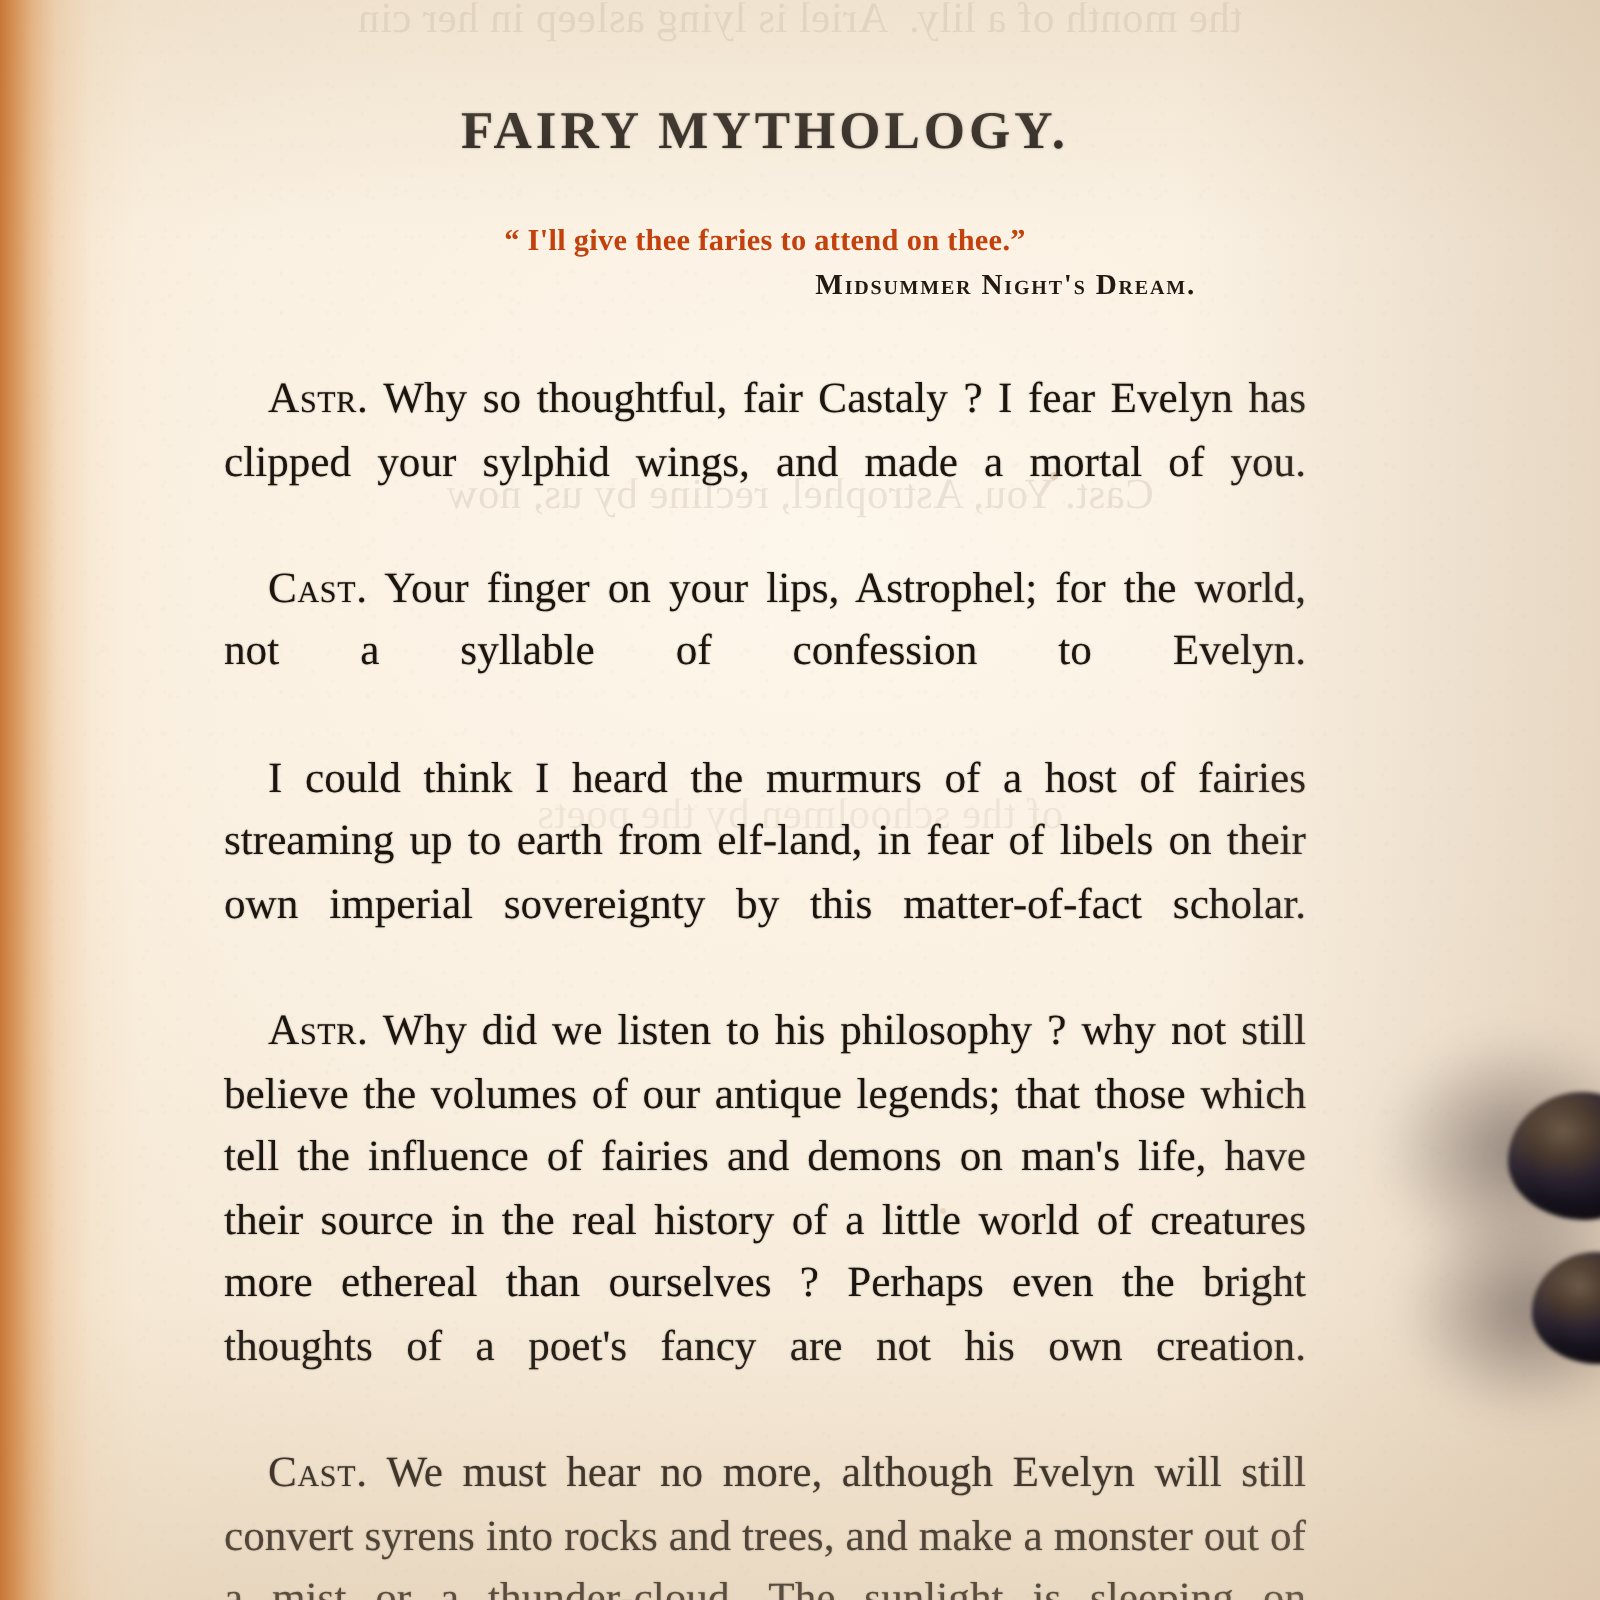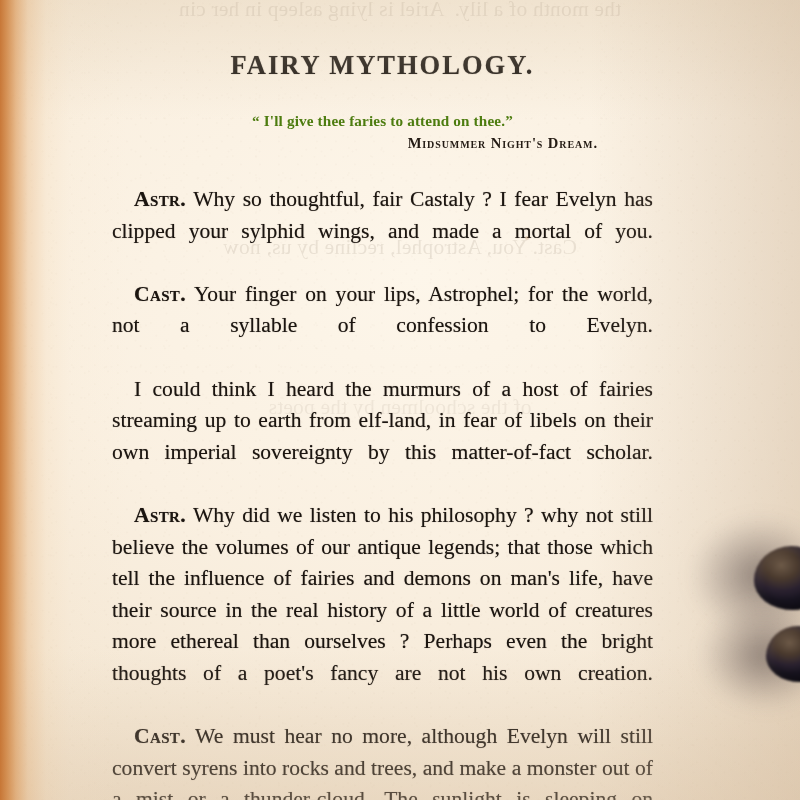--- a/index.html
+++ b/index.html
@@ -110,21 +110,21 @@
 
   .epigraph {
     position: absolute;
     left: 112px;
     width: 541px;
     top: 112px;
     text-align: center;
     font-size: 15.2px;
     font-weight: 700;
     letter-spacing: 0.15px;
-    color: #4d7c0f;
+    color: #c2410c;
   }
 
   .epigraph-source {
     position: absolute;
     left: 112px;
     width: 541px;
     top: 135px;
     text-align: right;
     padding-right: 55px;
     box-sizing: border-box;
@@ -152,21 +152,21 @@
     text-justify: inter-word;
     text-indent: 22px;
     -webkit-hyphens: none;
     hyphens: none;
   }
   
   .para::after { content: ""; display: inline-block; width: 100%; }
 
   .speaker {
     font-variant: small-caps;
-    font-weight: 700;
+    font-weight: 400;
     letter-spacing: 0.35px;
   }
 
   
   .blob-shadow {
     position: absolute;
     border-radius: 50%;
     background: radial-gradient(closest-side, rgba(66,54,54,0.55), rgba(96,82,80,0.26) 58%, rgba(120,104,100,0.00) 100%);
     filter: blur(9px);
   }

